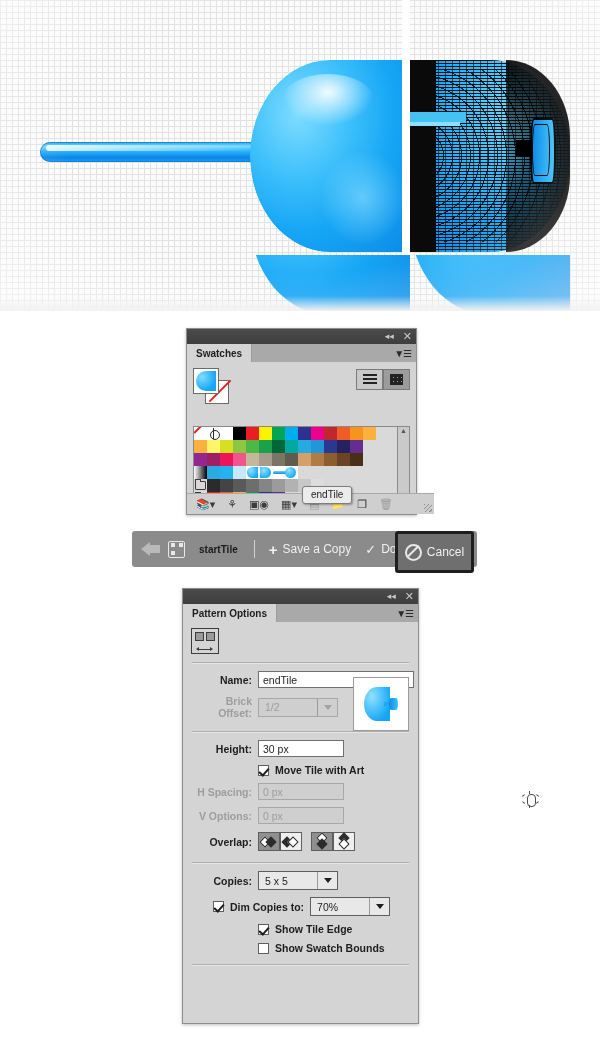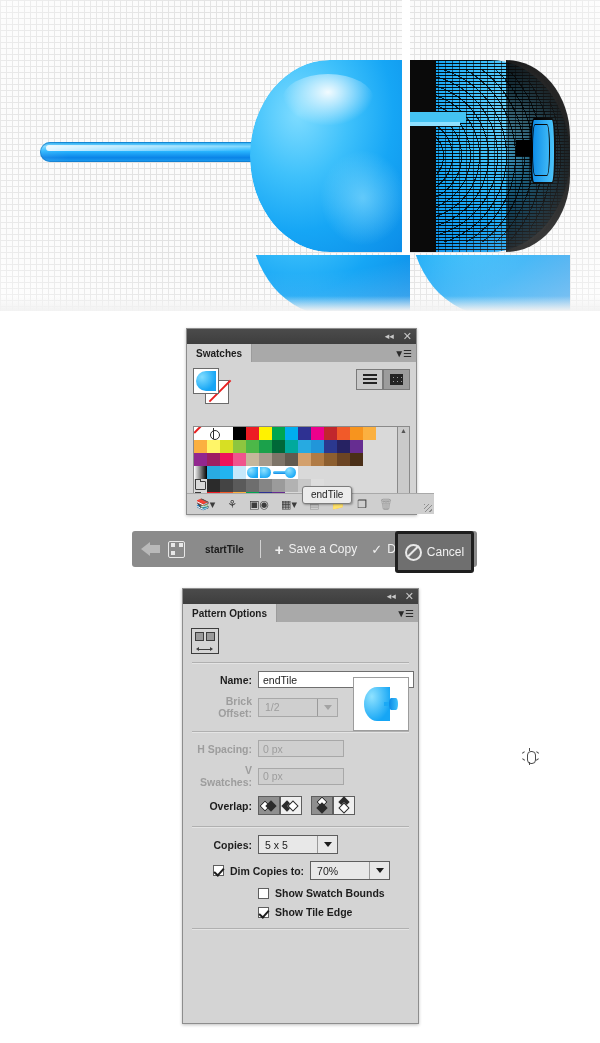--- a/index.html
+++ b/index.html
@@ -165,21 +165,21 @@
   .backarrow{width:20px;height:16px;position:relative;cursor:pointer;}
   .backarrow::before{content:"";position:absolute;left:0;top:1px;border-top:7px solid transparent;
     border-bottom:7px solid transparent;border-right:9px solid #b9b9b9;}
   .backarrow::after{content:"";position:absolute;left:8px;top:4px;width:11px;height:8px;background:#b9b9b9;}
   .tilebadge{width:15px;height:15px;border:1.5px solid #e8e8e8;border-radius:2px;margin-left:7px;
     position:relative;}
   .tilebadge span{position:absolute;background:#e8e8e8;}
   .tilebadge .a{left:1.5px;top:1.5px;width:4px;height:4px;}
   .tilebadge .b{right:1.5px;top:1.5px;width:4px;height:4px;}
   .tilebadge .c{left:1.5px;bottom:1.5px;width:4px;height:4px;}
-  .tbname{margin-left:20px;font-size:10px;font-weight:bold;color:#1a1a1a;}
+  .tbname{margin-left:14px;font-size:10px;font-weight:bold;color:#1a1a1a;}
   .tbsep{width:1px;height:18px;background:#d2d2d2;margin:0 14px 0 16px;}
   .tbbtn{display:flex;align-items:center;gap:5px;font-size:12px;color:#f0f0f0;margin-right:14px;cursor:pointer;}
   .plusico{font-size:15px;font-weight:bold;line-height:1;}
   .checkico{font-size:13px;font-weight:bold;}
   .cancelwrap{position:absolute;left:395px;top:531px;width:73px;height:36px;
     background:#6f6f6f;border:3px solid #1e1e1e;border-radius:3px;
     display:flex;align-items:center;justify-content:center;gap:5px;}
   .cancelwrap .lbl{font-size:12px;color:#f0f0f0;}
   .banico{width:13px;height:13px;border:2px solid #e8e8e8;border-radius:50%;position:relative;}
   .banico::after{content:"";position:absolute;left:-1px;top:4px;width:15px;height:2px;background:#e8e8e8;
@@ -522,39 +522,47 @@
       <span class="pv">
         <span class="pvd"></span>
           <span class="pvs"></span>
           <span class="pvn"></span>
       </span>
     </div>
 
     <div class="hr" style="margin-top:12px"></div>
 
 
-
-
+    <div class="frow">
+      <span class="flab">Height:</span>
+      <span class="finput w86">30 px</span>
+    </div>
+
+
+    <div class="chkrow">
+      <span class="chk on"></span>
+      <span class="chklab">Move Tile with Art</span>
+    </div>
 
     <div class="frow" style="position:relative">
       <span class="flab dim">H Spacing:</span>
       <span class="finput dis w86">0 px</span>
       <span class="linkico" style="position:absolute;left:339px;top:8px">
         <span class="ring"></span>
         <span class="t t1"></span>
           <span class="t t2"></span>
           <span class="t t3"></span>
         <span class="t t4"></span>
           <span class="t t5"></span>
           <span class="t t6"></span>
       </span>
     </div>
 
     <div class="frow">
-      <span class="flab dim">V Swatches:</span>
+      <span class="flab dim">V Options:</span>
       <span class="finput dis w86">0 px</span>
     </div>
 
     <div class="ovrow">
       <span class="flab" style="width:60px">Overlap:</span>
       <span class="ovgroup">
         <span class="ovbtn sel">
           <span class="pair">
               <span class="d d1 wt"></span>
               <span class="d d2 bk"></span>
@@ -600,24 +608,24 @@
       <span class="chklab">Dim Copies to:</span>
       <span class="combo w80" style="margin-left:6px">
         <span class="val">70%</span>
         <span class="caret">
           <span class="caretglyph"></span>
         </span>
       </span>
     </div>
 
     <div class="chkrow">
+      <span class="chk on"></span>
+      <span class="chklab">Show Tile Edge</span>
+    </div>
+
+    <div class="chkrow">
       <span class="chk"></span>
       <span class="chklab">Show Swatch Bounds</span>
     </div>
 
-    <div class="chkrow">
-      <span class="chk on"></span>
-      <span class="chklab">Show Tile Edge</span>
-    </div>
-
     <div class="hr" style="margin-top:10px"></div>
   </div>
 </div>
 
 </body></html>

